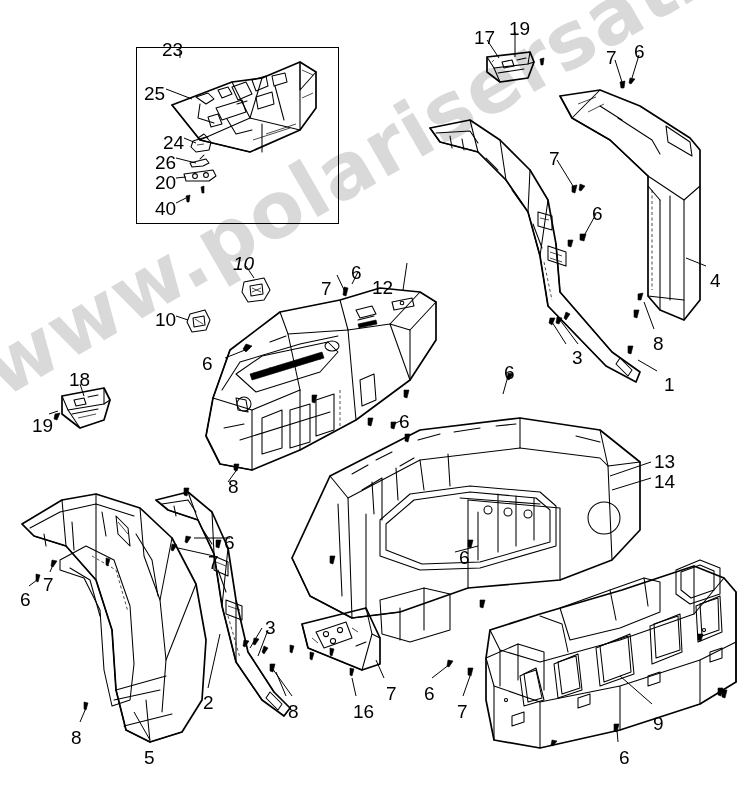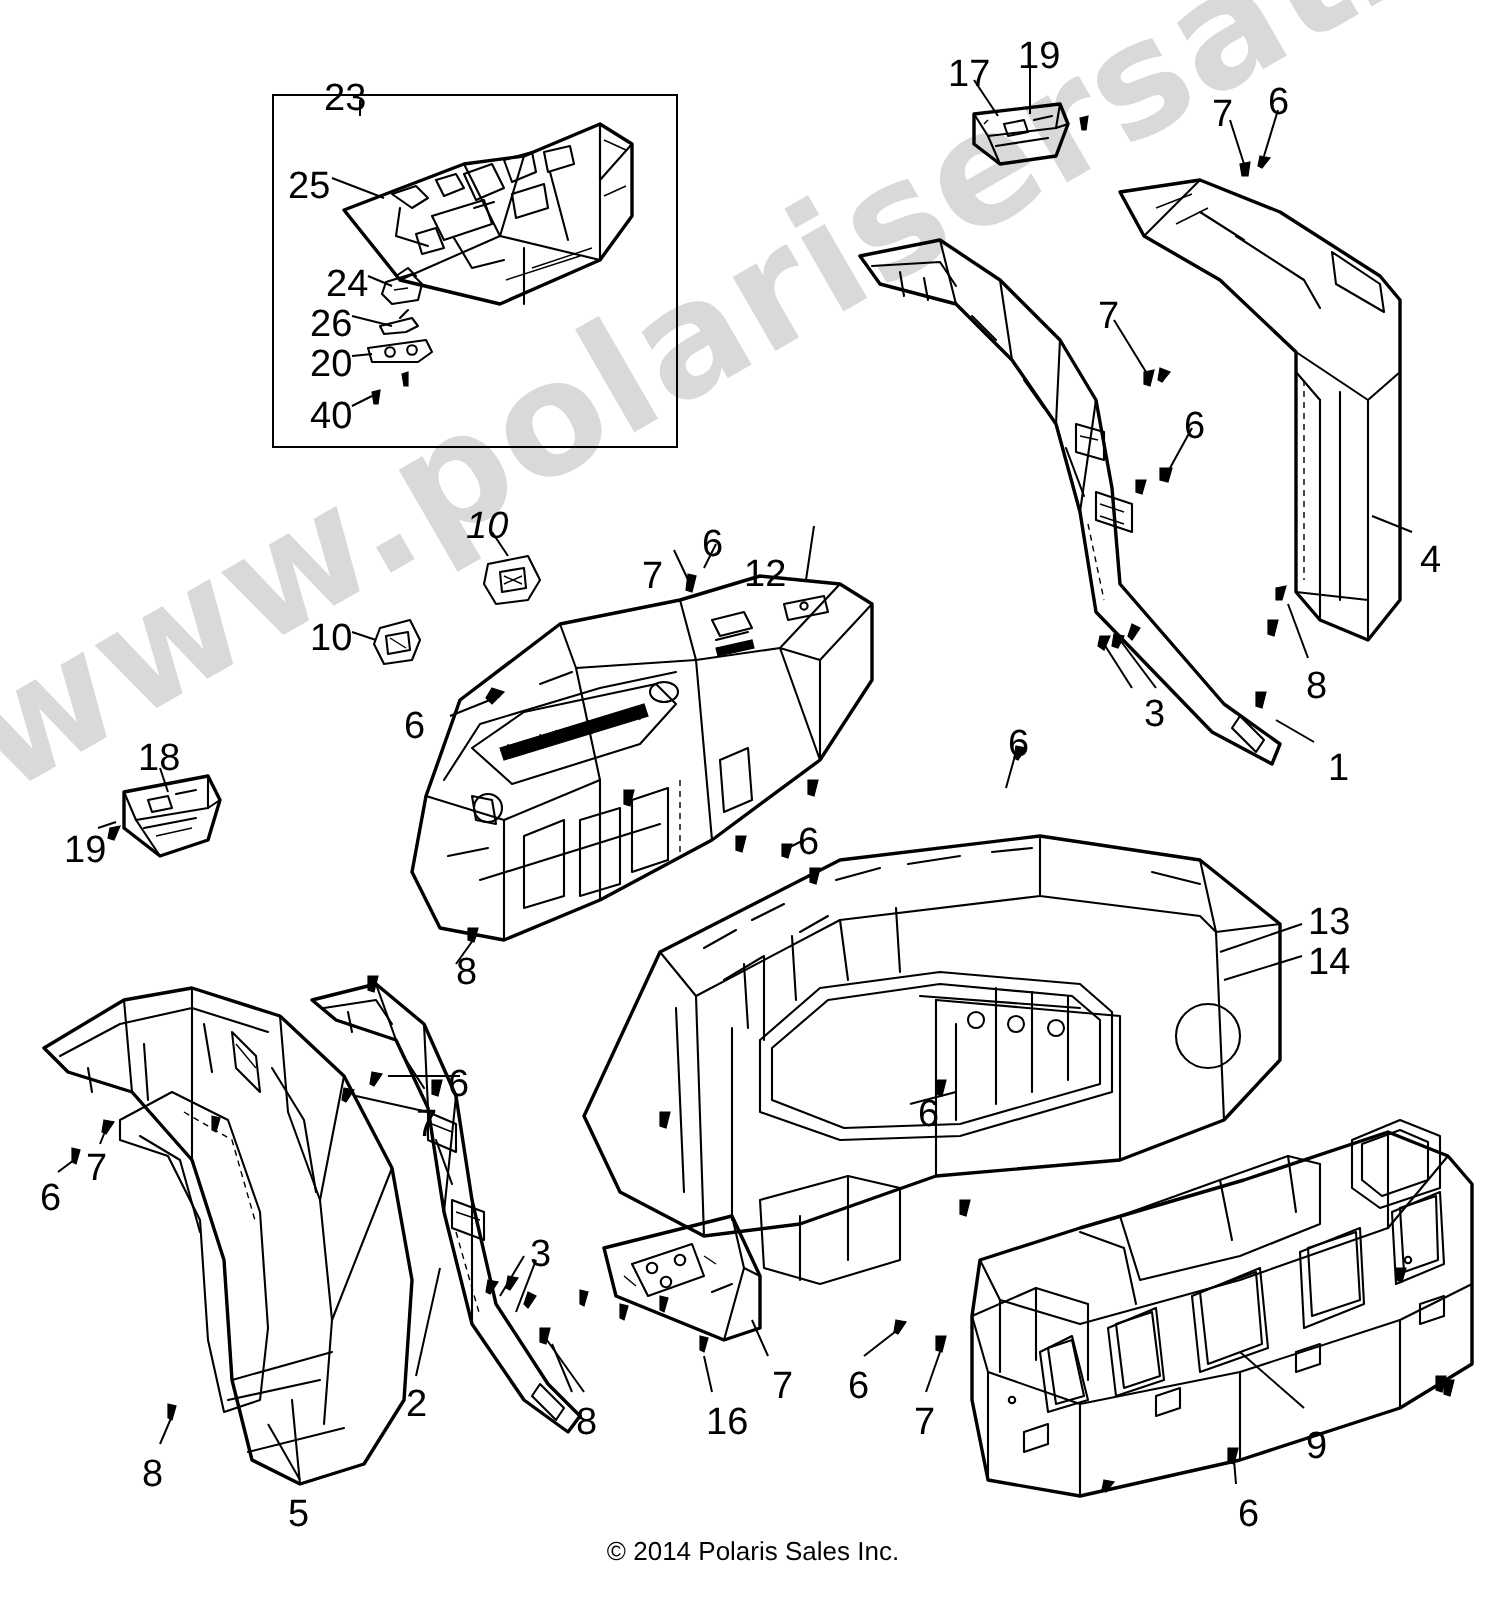--- a/index.html
+++ b/index.html
@@ -546,15 +546,14 @@
   <div class="callout" style="left:288px;top:702px;">8</div>
   <div class="callout" style="left:71px;top:728px;">8</div>
   <div class="callout" style="left:144px;top:748px;">5</div>
   <div class="callout" style="left:386px;top:684px;">7</div>
   <div class="callout" style="left:353px;top:702px;">16</div>
   <div class="callout" style="left:424px;top:684px;">6</div>
   <div class="callout" style="left:457px;top:702px;">7</div>
   <div class="callout" style="left:653px;top:714px;">9</div>
   <div class="callout" style="left:619px;top:748px;">6</div>
 
-  <div id="footer">© 2014 Polaris Sales Inc.</div>
 
 </div>
 
 </body></html>

